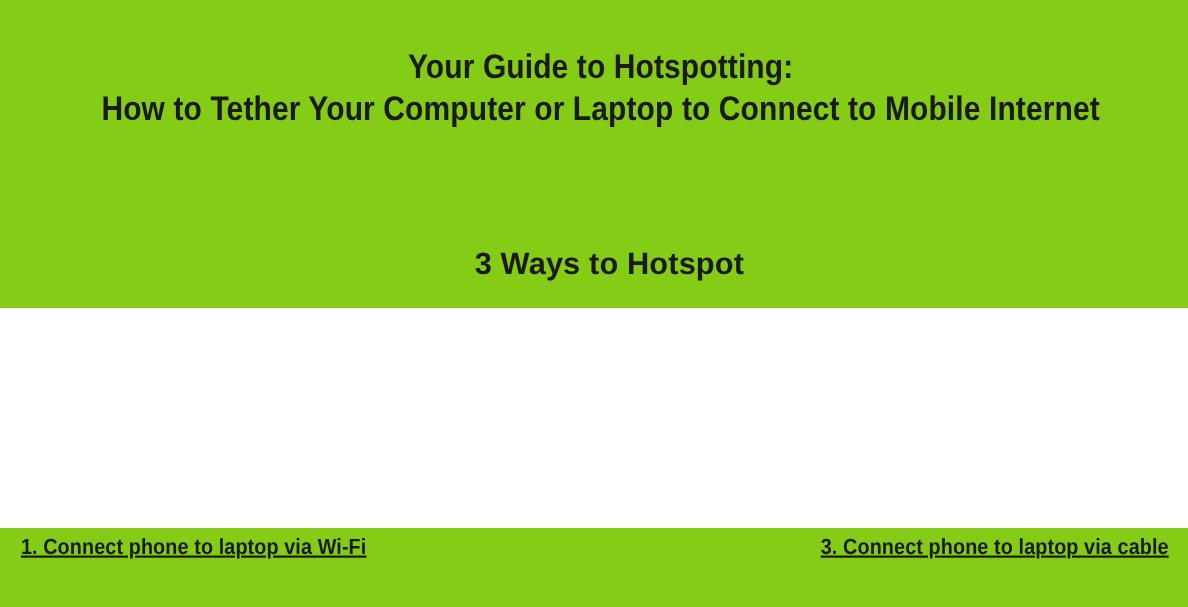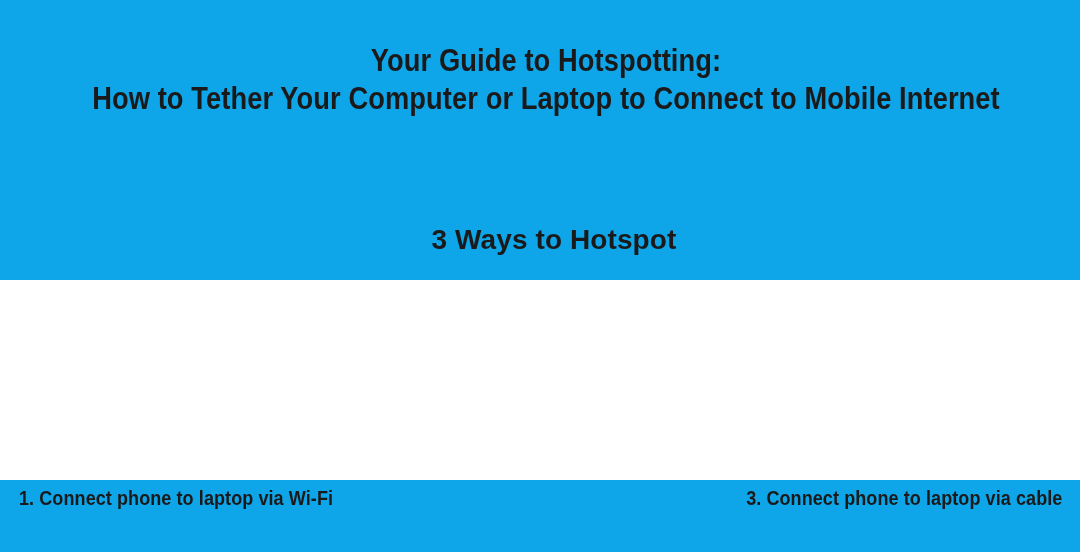--- a/index.html
+++ b/index.html
@@ -14,21 +14,21 @@
     overflow: hidden;
     font-family: "Liberation Sans", sans-serif;
     color: #1a1a1a;
     -webkit-font-smoothing: antialiased;
   }
 
   .page {
     position: relative;
     width: 1080px;
     height: 552px;
-    background: #0ea5e9;
+    background: #84cc16;
   }
 
   
   .heading {
     position: absolute;
     left: 0;
     top: 42px;
     width: 1092px;           
     text-align: center;
   }
@@ -87,20 +87,21 @@
     left: 0;
     top: 486px;
     width: 1080px;
     height: 30px;
     display: flex;
     align-items: flex-start;
   }
   .caption-cell {
     flex: 1 1 0;
     display: flex;
+    text-decoration: underline;
   }
   .caption-cell.left     { justify-content: flex-start; padding-left: 19px; }
   .caption-cell.center   { justify-content: center; }
   .caption-cell.right    { justify-content: flex-end; padding-right: 18px; }
 
   .caption-text {
     font-family: "Liberation Sans Narrow", "Liberation Sans", sans-serif;
     font-weight: 700;
     font-size: 20px;
     line-height: 24px;

